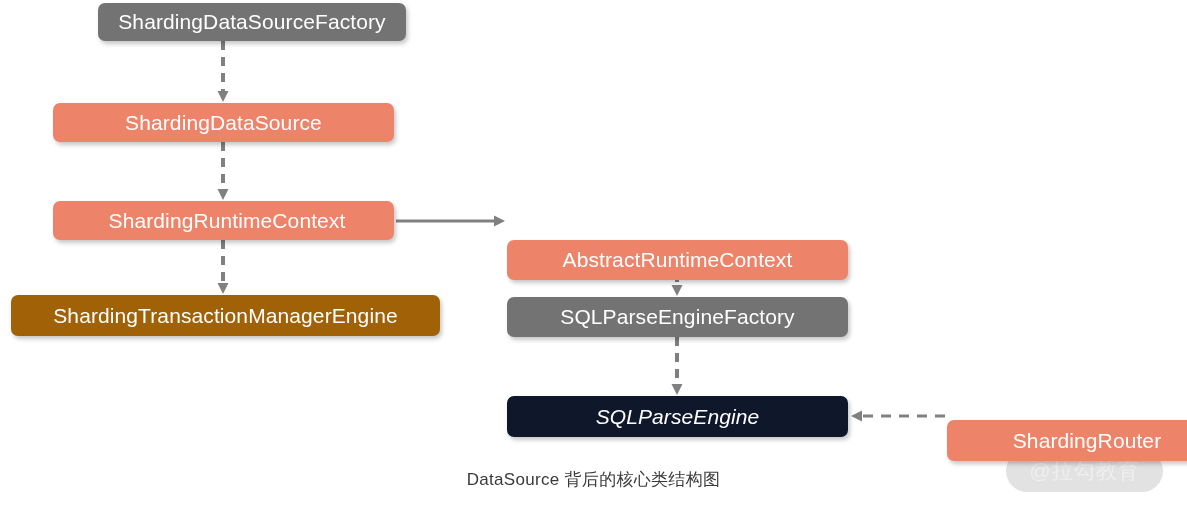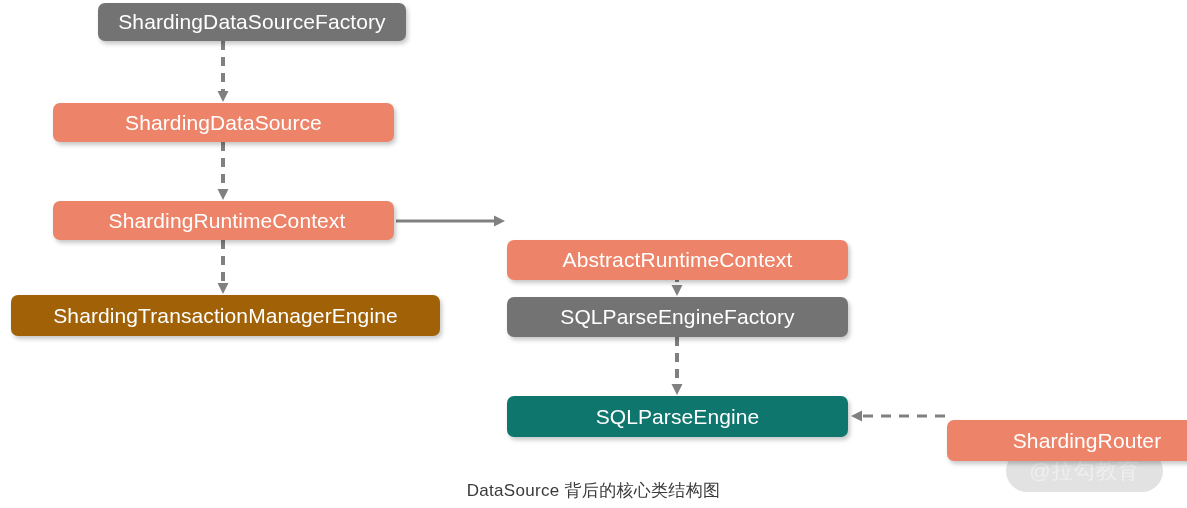--- a/index.html
+++ b/index.html
@@ -48,21 +48,20 @@
   }
   #caption {
     position: absolute;
     left: 0;
     top: 468px;
     width: 1187px;
     text-align: center;
     font-size: 17px;
     color: #3a3a3a;
     letter-spacing: 0.3px;
-    margin-top: 11px;
   }
   #watermark {
     position: absolute;
     left: 1006px;
     top: 450px;
     width: 157px;
     height: 42px;
     border-radius: 21px;
     background: #e2e2e2;
     display: flex;
@@ -122,21 +121,21 @@
       </div>
       <div class="node" style="left: 11px; top: 295px; width: 429px; height: 41px; background: #a16207;">
         <span class="node-label">ShardingTransactionManagerEngine</span>
       </div>
       <div class="node" style="left: 507px; top: 201px; width: 341px; height: 40px; background: rgb(237, 132, 105); margin-top: 39px;">
         <span class="node-label">AbstractRuntimeContext</span>
       </div>
       <div class="node" style="left: 507px; top: 297px; width: 341px; height: 40px; background: #737373;">
         <span class="node-label">SQLParseEngineFactory</span>
       </div>
-      <div class="node" style="left: 507px; top: 396px; width: 341px; height: 41px; background: #0f766e;">
+      <div class="node" style="left: 507px; top: 396px; width: 341px; height: 41px; background: #0f172a; font-style: italic;">
         <span class="node-label">SQLParseEngine</span>
       </div>
       <div class="node" style="left: 947px; top: 420px; width: 280px; height: 41px; background: rgb(237, 132, 105);">
         <span class="node-label">ShardingRouter</span>
       </div>
     </div>
 
   <div id="caption">DataSource 背后的核心类结构图</div>
 
   <div id="watermark">

